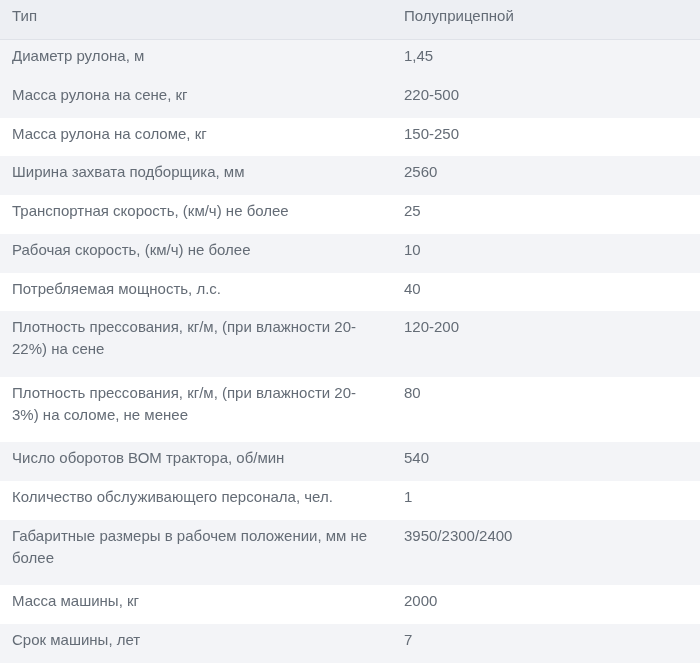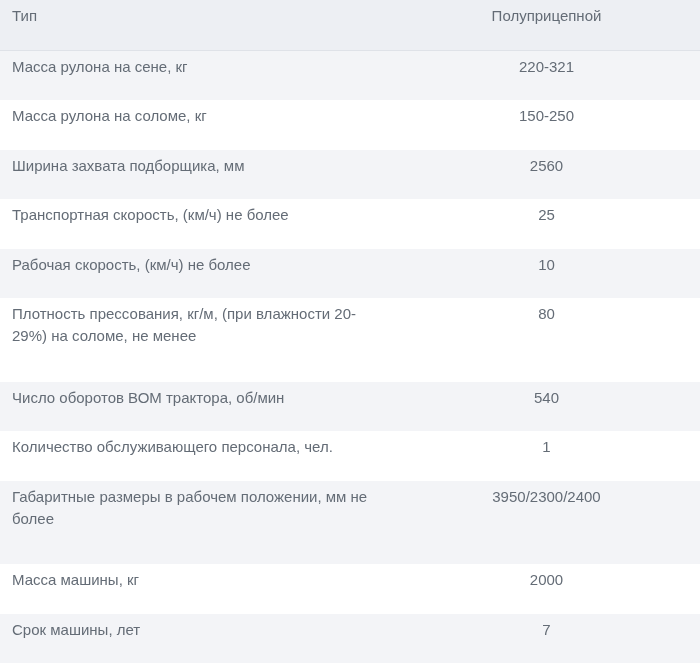--- a/index.html
+++ b/index.html
@@ -22,21 +22,21 @@
   }
   table.spec-table td {
     font-size: 15px;
     line-height: 22px;
     color: var(--text-color, #646c76);
     vertical-align: top;
     padding: 5px 11px 5px 12px;
   }
   td.param-cell { width: 56%; }
   td.value-cell {
-    text-align: center;
+    text-align: left;
     white-space: nowrap;
   }
   tr.row-even { background: var(--white-row-bg, #ffffff); }
   tr.row-odd  { background: var(--stripe-row-bg, #f3f4f7); }
   tr.header-row {
     background: var(--header-row-bg, #edeff3);
   }
   tr.header-row td {
     border-bottom: 1px solid var(--header-border, #dfe2e8);
   }
@@ -45,41 +45,53 @@
 <body>
 
 <div class="spec-wrap">
   <table class="spec-table">
     <tbody id="spec-rows">
         <tr class="header-row row-odd">
           <td class="param-cell">Тип</td>
           <td class="value-cell">Полуприцепной</td>
         </tr>
         <tr class="row-odd">
+          <td class="param-cell">Диаметр рулона, м</td>
+          <td class="value-cell">1,45</td>
+        </tr>
+        <tr class="row-odd">
           <td class="param-cell">Масса рулона на сене, кг</td>
-          <td class="value-cell">220-321</td>
+          <td class="value-cell">220-500</td>
         </tr>
         <tr class="row-even">
           <td class="param-cell">Масса рулона на соломе, кг</td>
           <td class="value-cell">150-250</td>
         </tr>
         <tr class="row-odd">
           <td class="param-cell">Ширина захвата подборщика, мм</td>
           <td class="value-cell">2560</td>
         </tr>
         <tr class="row-even">
           <td class="param-cell">Транспортная скорость, (км/ч) не более</td>
           <td class="value-cell">25</td>
         </tr>
         <tr class="row-odd">
           <td class="param-cell">Рабочая скорость, (км/ч) не более</td>
           <td class="value-cell">10</td>
         </tr>
         <tr class="row-even">
-          <td class="param-cell">Плотность прессования, кг/м, (при влажности 20-29%) на соломе, не менее</td>
+          <td class="param-cell">Потребляемая мощность, л.с.</td>
+          <td class="value-cell">40</td>
+        </tr>
+        <tr class="row-odd">
+          <td class="param-cell">Плотность прессования, кг/м, (при влажности 20-22%) на сене</td>
+          <td class="value-cell">120-200</td>
+        </tr>
+        <tr class="row-even">
+          <td class="param-cell">Плотность прессования, кг/м, (при влажности 20-3%) на соломе, не менее</td>
           <td class="value-cell">80</td>
         </tr>
         <tr class="row-odd">
           <td class="param-cell">Число оборотов ВОМ трактора, об/мин</td>
           <td class="value-cell">540</td>
         </tr>
         <tr class="row-even">
           <td class="param-cell">Количество обслуживающего персонала, чел.</td>
           <td class="value-cell">1</td>
         </tr>

